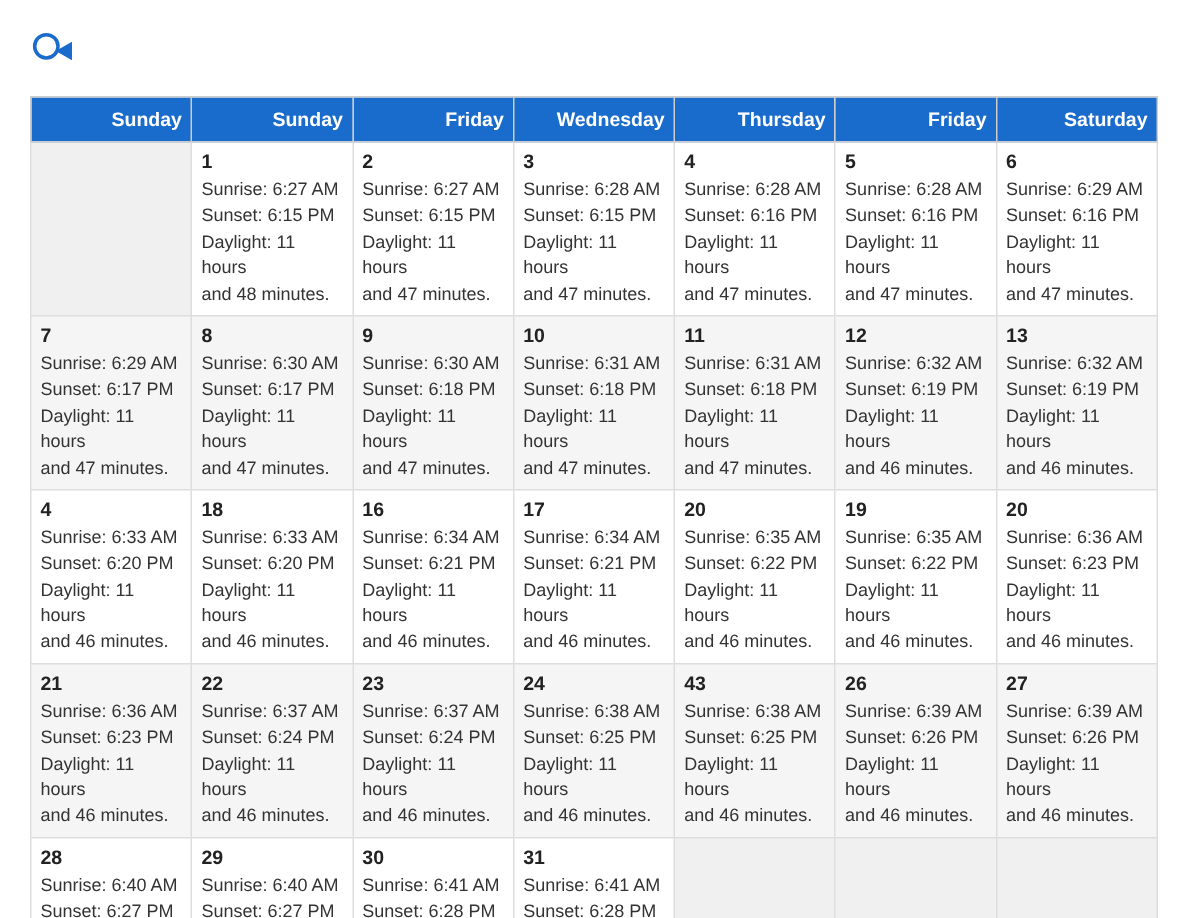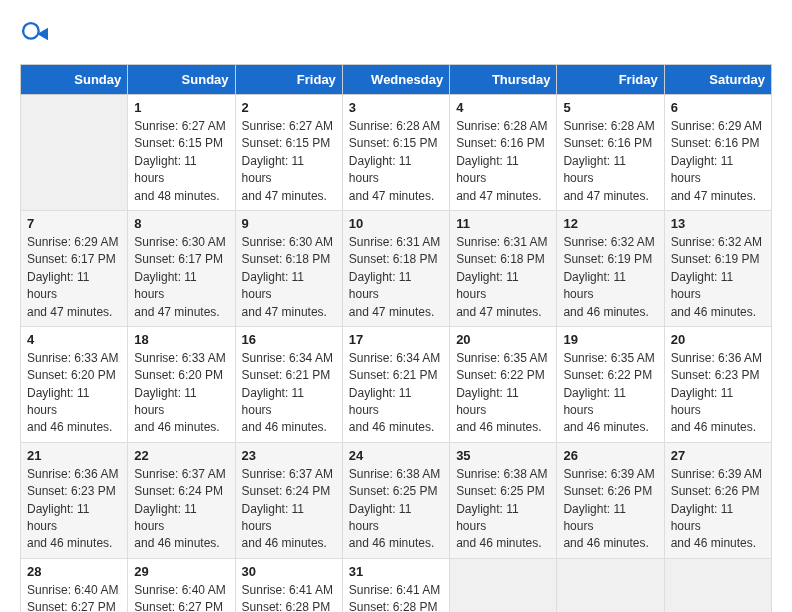--- a/index.html
+++ b/index.html
@@ -217,21 +217,21 @@
         </td>
         <td>
           <div class="day-number">23</div>
           <div class="cell-info">Sunrise: 6:37 AM<br>Sunset: 6:24 PM<br>Daylight: 11 hours<br>and 46 minutes.</div>
         </td>
         <td>
           <div class="day-number">24</div>
           <div class="cell-info">Sunrise: 6:38 AM<br>Sunset: 6:25 PM<br>Daylight: 11 hours<br>and 46 minutes.</div>
         </td>
         <td>
-          <div class="day-number">35</div>
+          <div class="day-number">43</div>
           <div class="cell-info">Sunrise: 6:38 AM<br>Sunset: 6:25 PM<br>Daylight: 11 hours<br>and 46 minutes.</div>
         </td>
         <td>
           <div class="day-number">26</div>
           <div class="cell-info">Sunrise: 6:39 AM<br>Sunset: 6:26 PM<br>Daylight: 11 hours<br>and 46 minutes.</div>
         </td>
         <td>
           <div class="day-number">27</div>
           <div class="cell-info">Sunrise: 6:39 AM<br>Sunset: 6:26 PM<br>Daylight: 11 hours<br>and 46 minutes.</div>
         </td>

